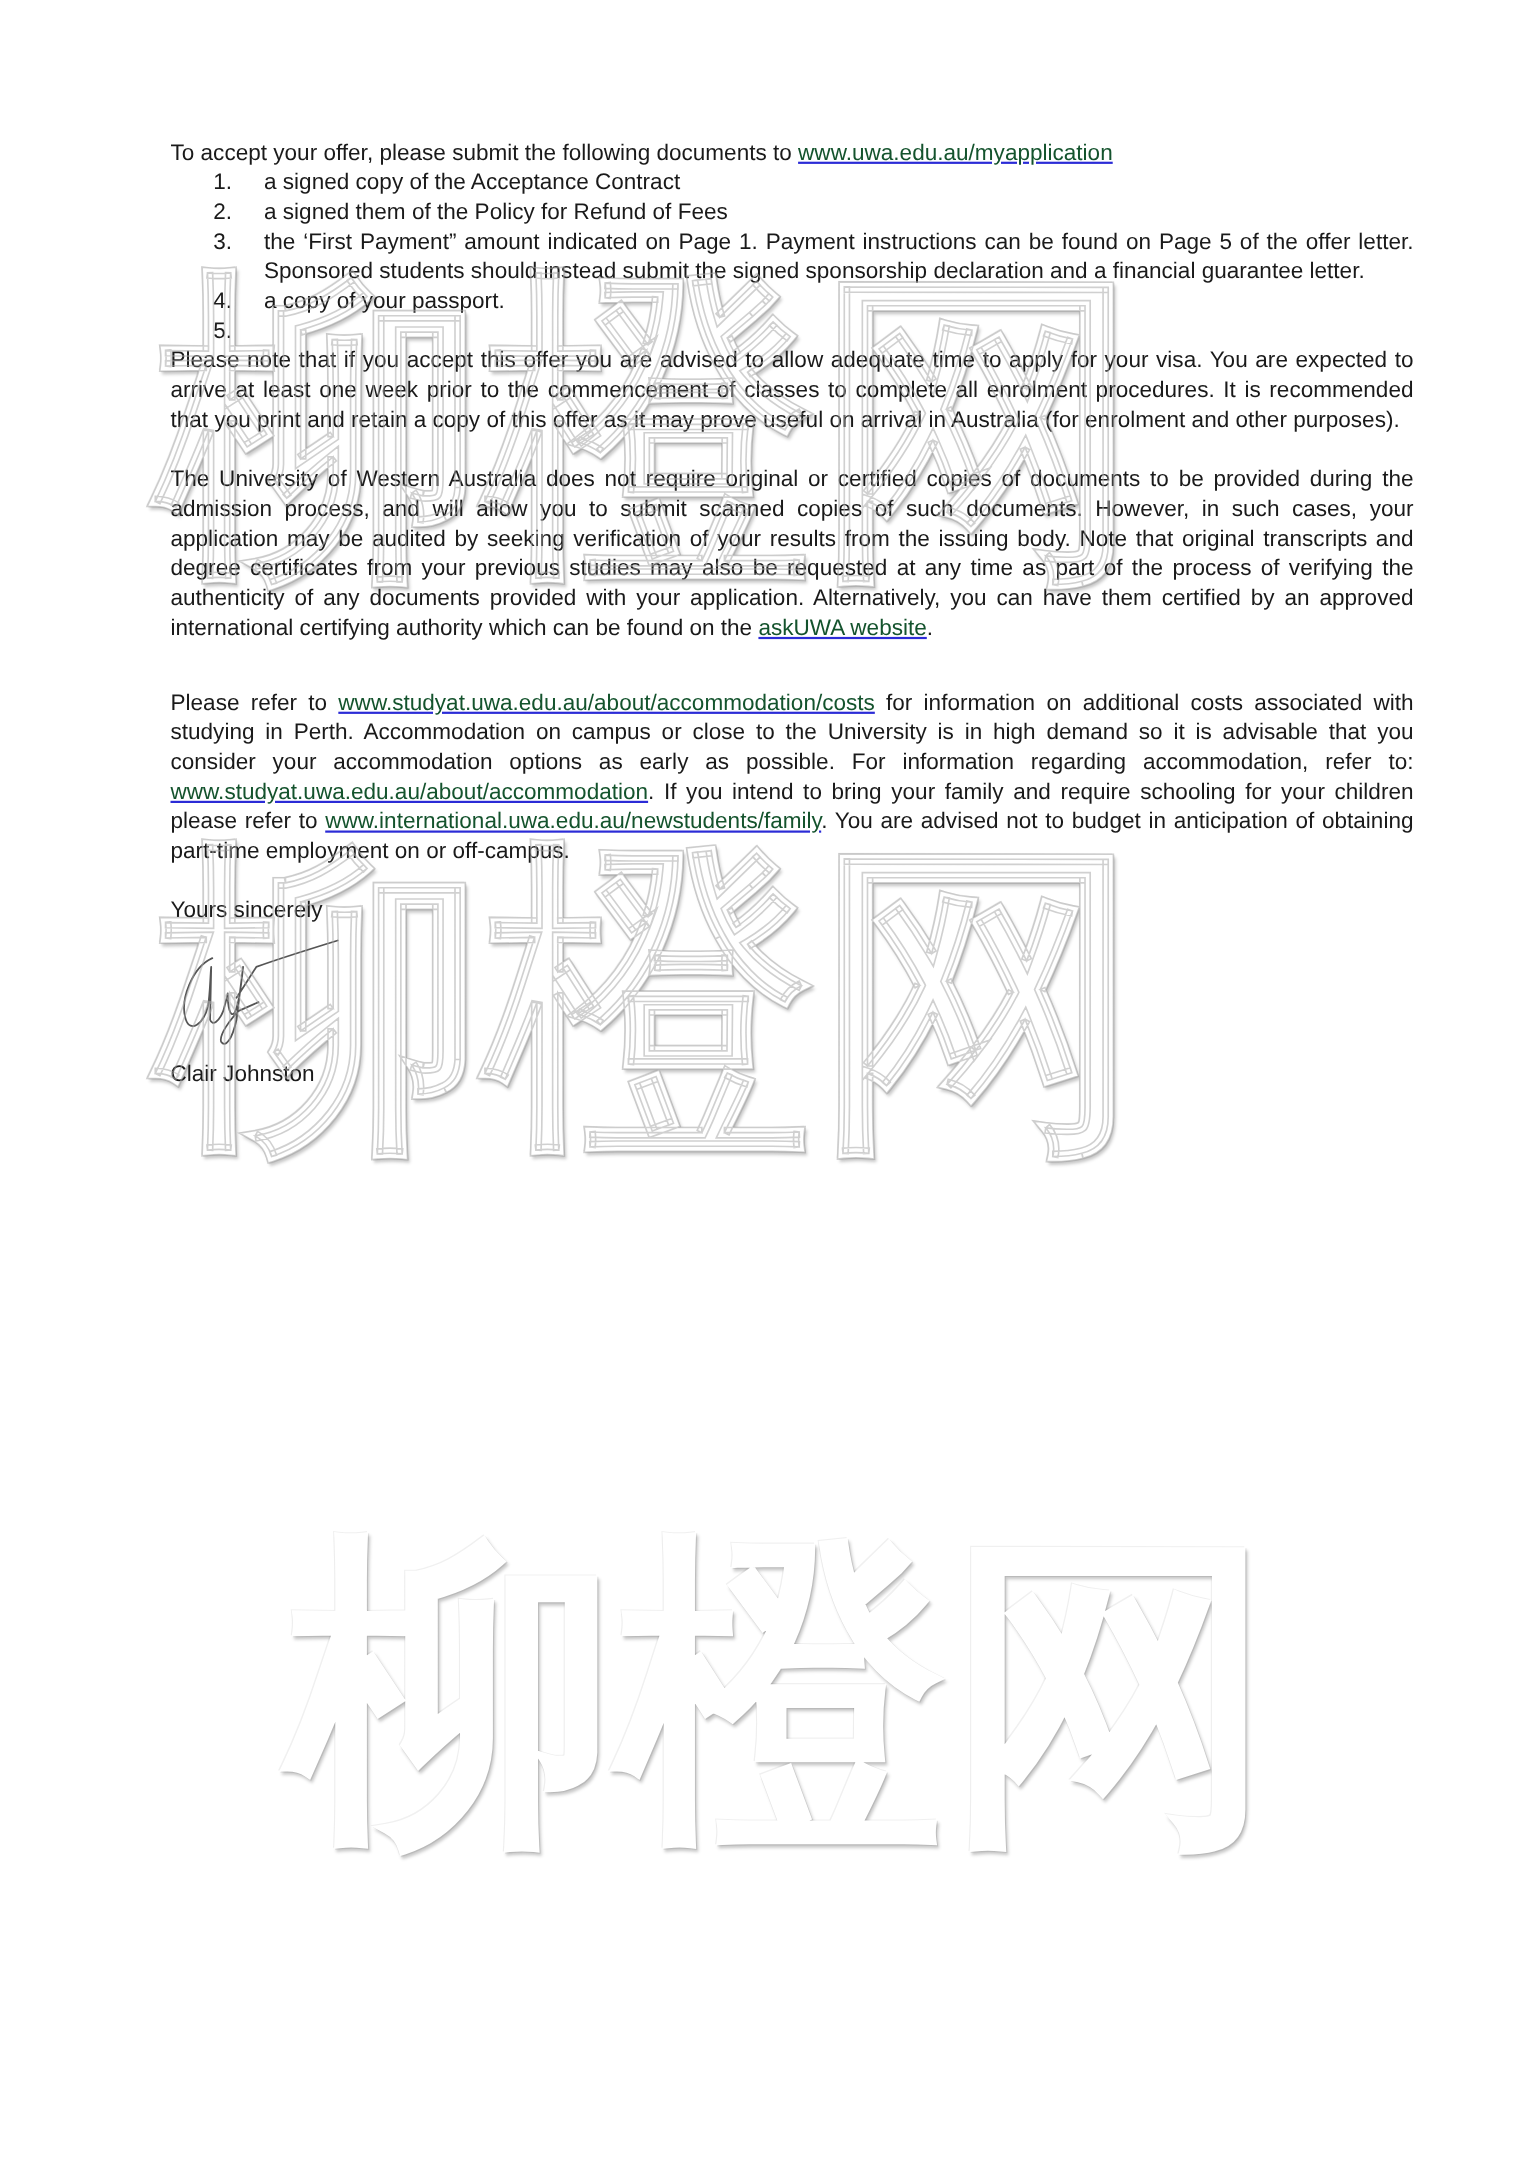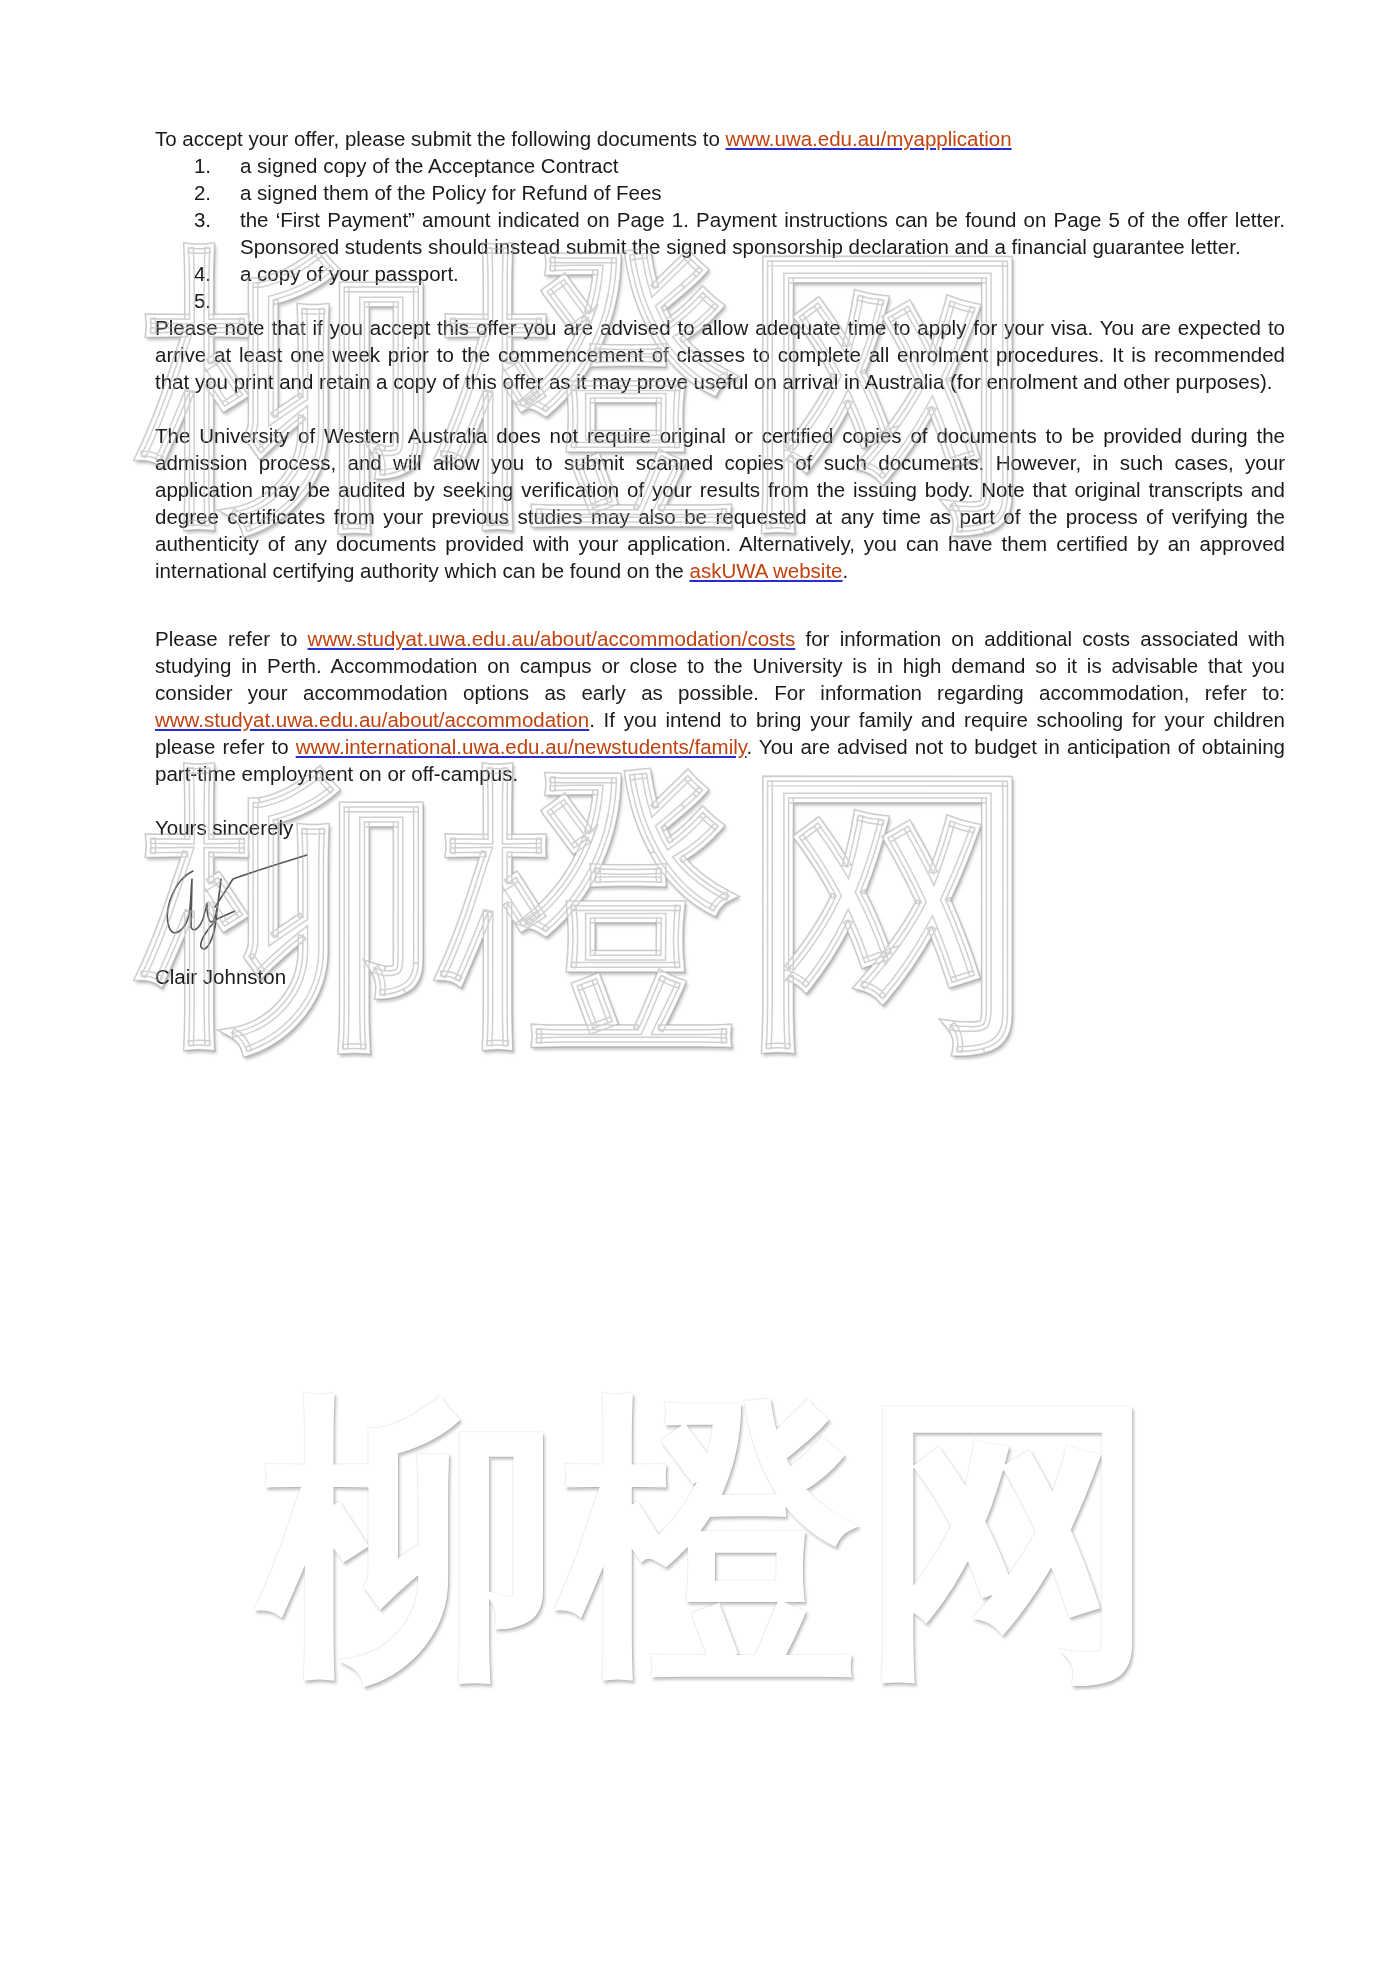--- a/index.html
+++ b/index.html
@@ -22,21 +22,21 @@
       width: 1130px;
       font-size: 20.5px;
       line-height: 27px;
       z-index: 2;
     }
     .page p {
       margin: 0;
       text-align: justify;
     }
     a.doc-link {
-      color: #c2410c;
+      color: #14532d;
       text-decoration: underline;
       text-decoration-color: #2b2bd6;
     }
     .intro { margin-bottom: 0; }
     ol.req-list {
       margin: 0 0 27px 0;
       padding-left: 85px;
       list-style: none;
       counter-reset: item;
     }

